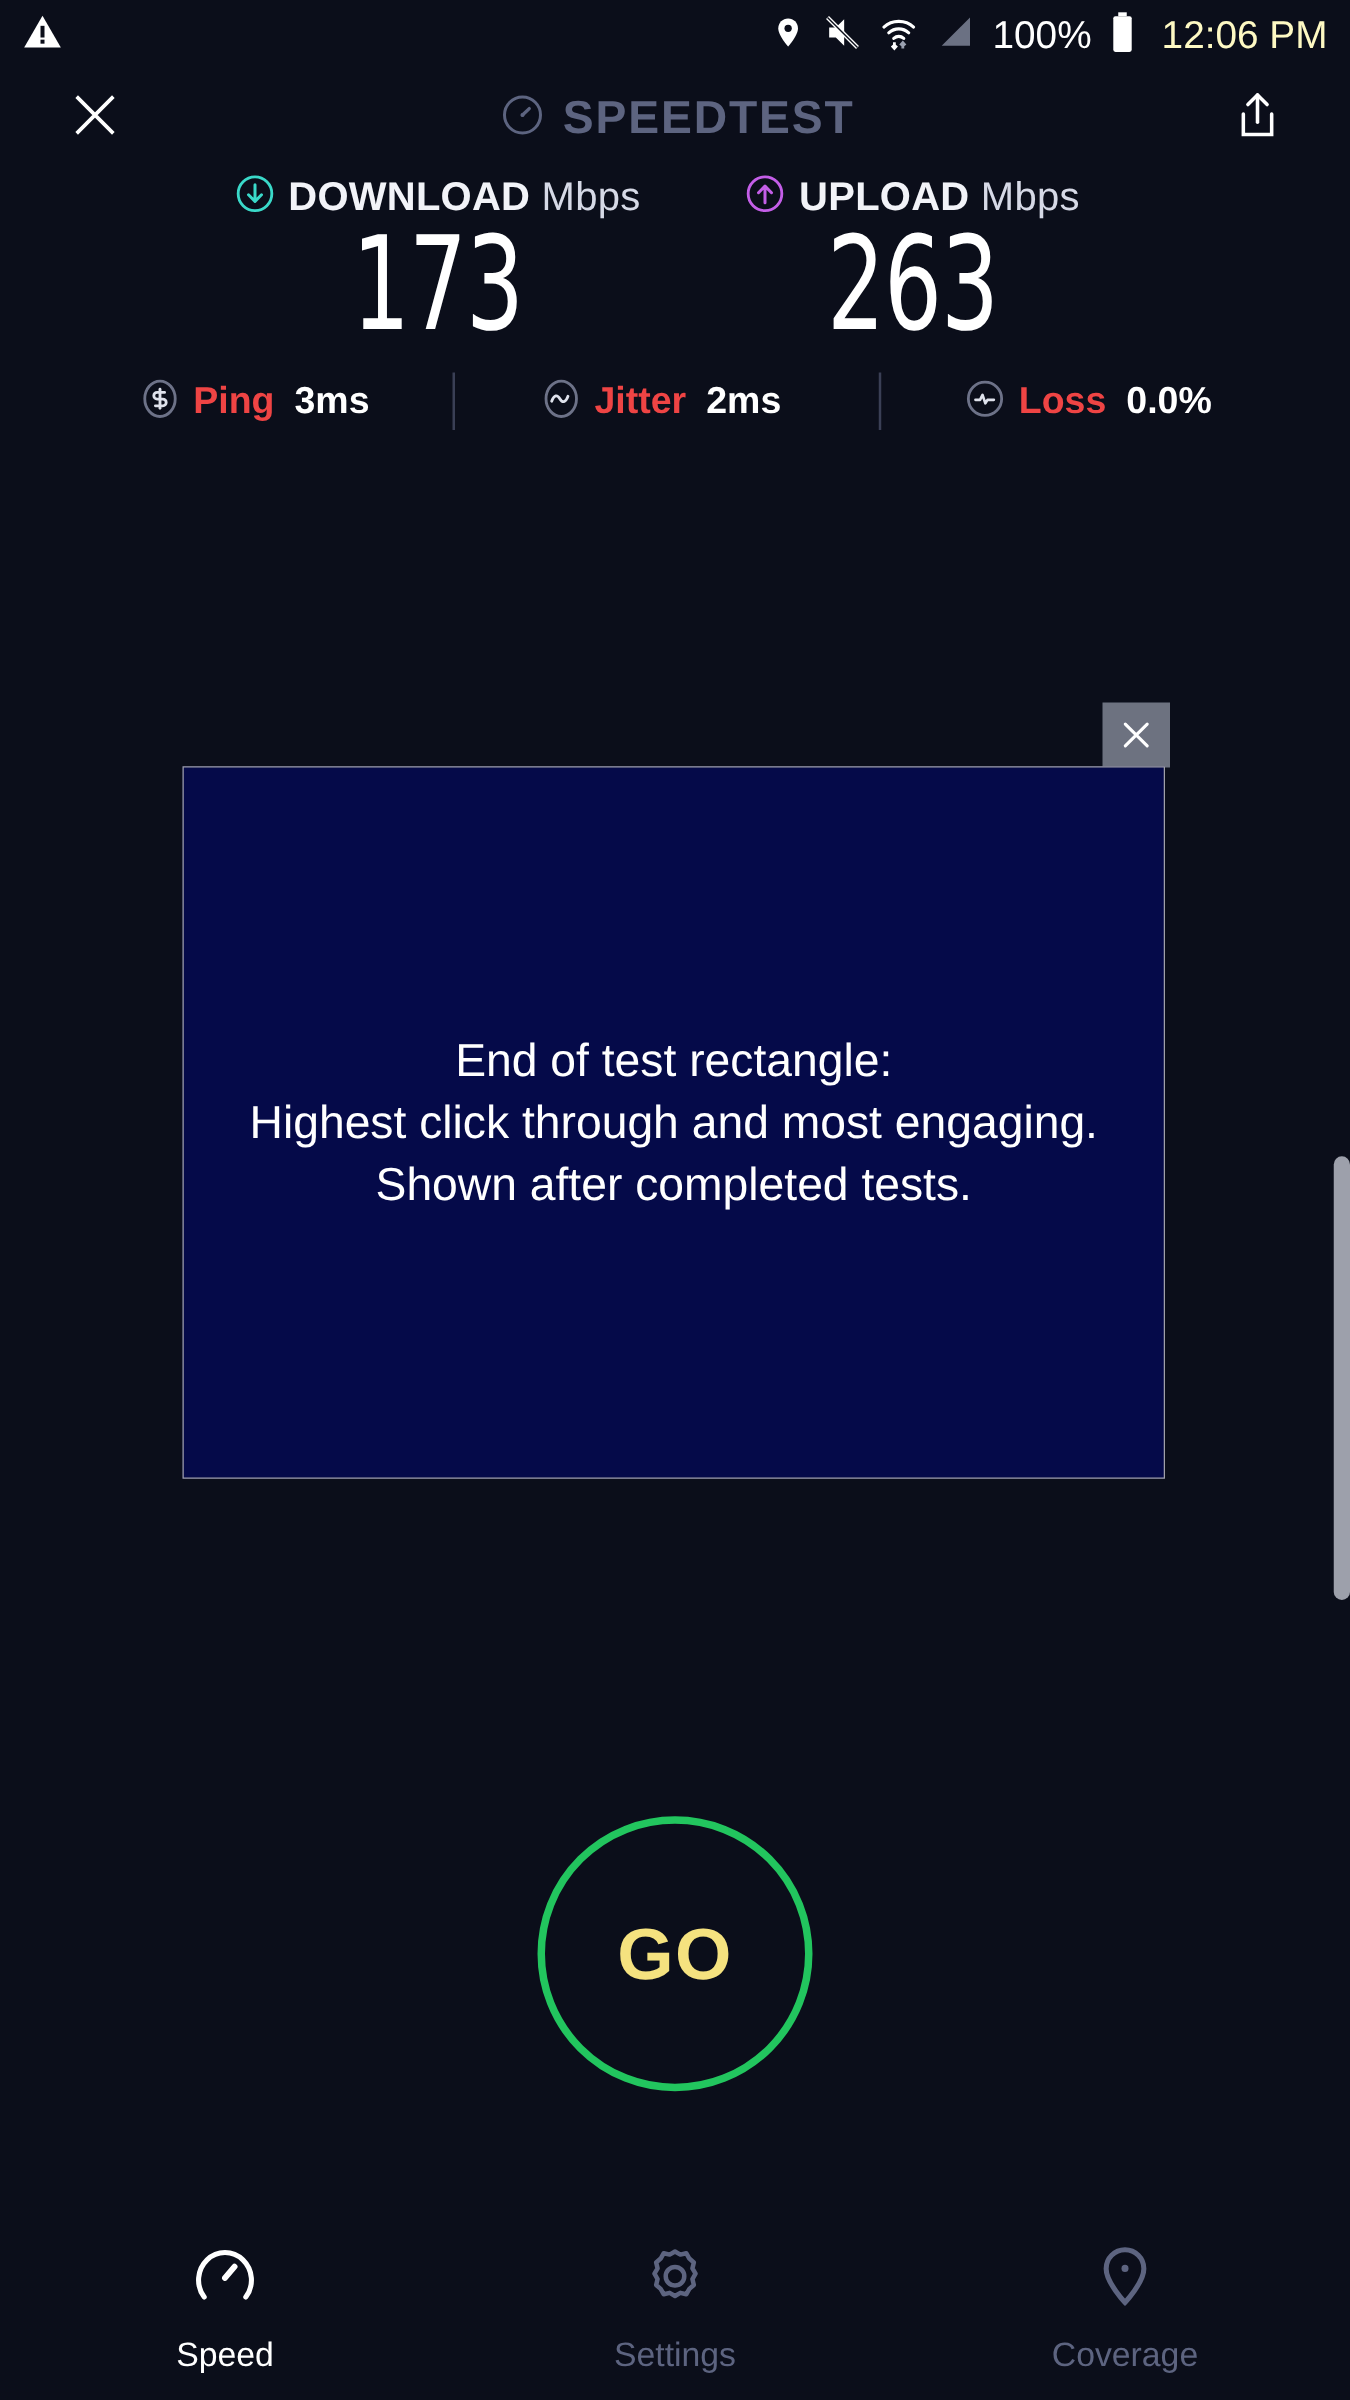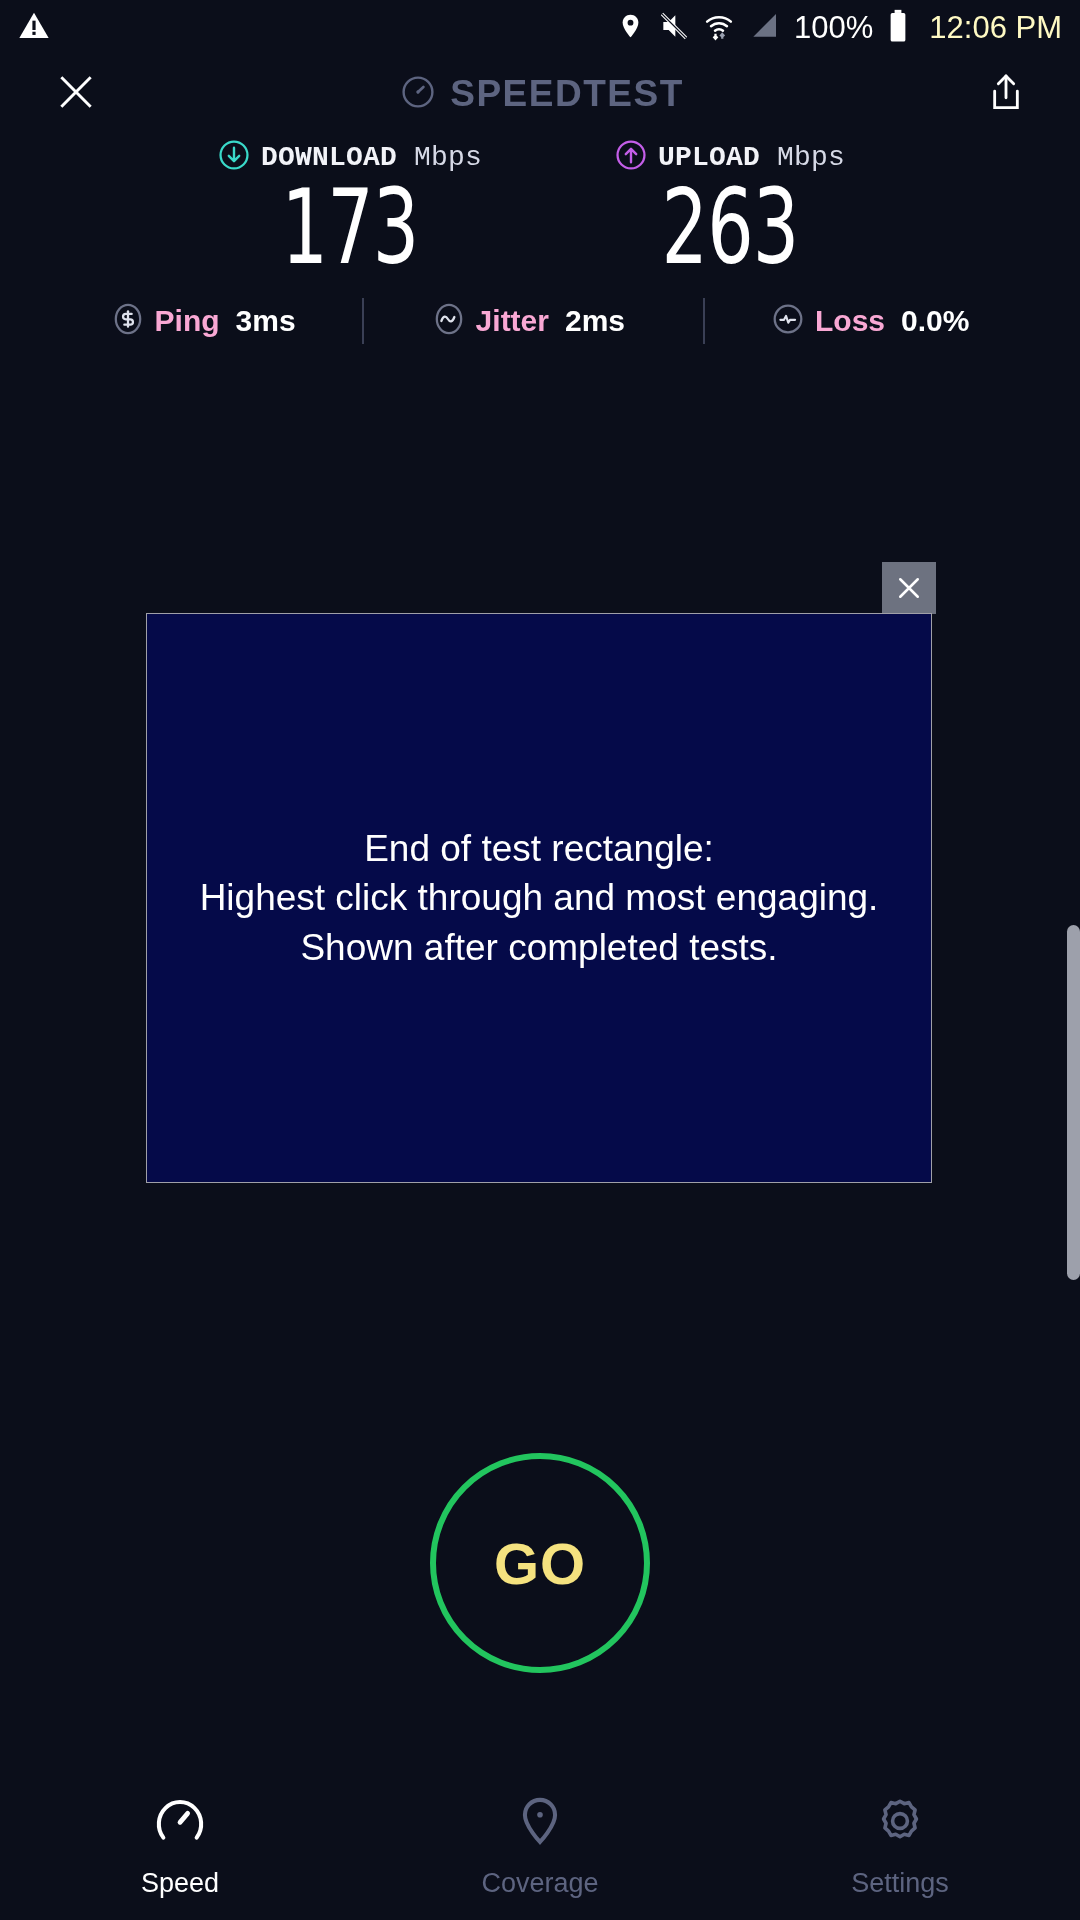--- a/index.html
+++ b/index.html
@@ -50,21 +50,21 @@
     display:flex; justify-content:center; align-items:flex-start;
     gap:0px;
   }
   .metric-col { width:380px; text-align:center; }
   .metric-col.left { margin-right:0px; }
   .metric-head {
     display:flex; align-items:center; justify-content:center; gap:11px;
     height:38px;
   }
   .metric-label {
-    color:#f2f3f8; font-size:28px; font-weight:600; letter-spacing:0.2px;font-family:Liberation Mono, monospace;
+    color:#f2f3f8; font-size:32px; font-weight:600; letter-spacing:0.2px;
   }
   .metric-label .unit { font-weight:400; color:#d6d9e6; }
   .metric-value {
     color:#ffffff;
     font-size:104px;
     font-weight:300;
     line-height:1.02;
     letter-spacing:-1px;
     margin-top:-2px;
     font-family:"DejaVu Sans Condensed","Liberation Sans", sans-serif;
@@ -72,21 +72,21 @@
   }
 
   
   .pjl {
     position:absolute; top:298px; left:0; width:1080px;
     display:flex; align-items:center; justify-content:center;
   }
   .pjl-item {
     display:flex; align-items:center; gap:10px;
   }
-  .pjl-name { color:#f9a8d4; font-size:30px; font-weight:600; }
+  .pjl-name { color:#ef4444; font-size:30px; font-weight:600; }
   .pjl-val  { color:#ffffff; font-size:30px; font-weight:700; margin-left:6px;}
   .pjl-sep {
     width:2px; height:46px; background:#3a3f55;
   }
   .pjl-gapA { width:66px; }
   .pjl-gapB { width:68px; }
   .pjl-gapC { width:78px; }
   .pjl-gapD { width:66px; }
 
   
@@ -322,32 +322,32 @@
           <path d="M12 12.6 L15.4 8.6" stroke="#ffffff" stroke-width="2.1" stroke-linecap="round"></path>
         </svg>
       </span>
       <span class="nav-label">Speed</span>
     </div>
 
 
     <div class="nav-item">
       <span>
         <svg width="58" height="54" viewBox="0 0 24 24">
+          <path d="M12 3.2 l1.9 1.1 2.1-.5 1.1 1.9 1.6 1.4 -.5 2.1 1.1 1.9 -1.1 1.9 .5 2.1 -1.6 1.4 -1.1 1.9 -2.1-.5 -1.9 1.1 -1.9-1.1 -2.1 .5 -1.1-1.9 -1.6-1.4 .5-2.1 -1.1-1.9 1.1-1.9 -.5-2.1 1.6-1.4 1.1-1.9 2.1 .5z" stroke="#5d6480" stroke-width="1.6" fill="none" stroke-linejoin="round"></path>
+          <circle cx="12" cy="12" r="3.3" stroke="#5d6480" stroke-width="1.6" fill="none"></circle>
+        </svg>
+      </span>
+      <span class="nav-label">Settings</span>
+    </div>
+
+    <div class="nav-item">
+      <span>
+        <svg width="58" height="54" viewBox="0 0 24 24">
           <path d="M12 2.6 c-3.7 0-6.7 3-6.7 6.7 0 4.9 6.7 12 6.7 12 s6.7-7.1 6.7-12 c0-3.7-3-6.7-6.7-6.7z" stroke="#5d6480" stroke-width="1.8" fill="none"></path>
           <circle cx="12" cy="9.2" r="1.25" fill="#5d6480"></circle>
         </svg>
       </span>
       <span class="nav-label">Coverage</span>
     </div>
 
-    <div class="nav-item">
-      <span>
-        <svg width="58" height="54" viewBox="0 0 24 24">
-          <path d="M12 3.2 l1.9 1.1 2.1-.5 1.1 1.9 1.6 1.4 -.5 2.1 1.1 1.9 -1.1 1.9 .5 2.1 -1.6 1.4 -1.1 1.9 -2.1-.5 -1.9 1.1 -1.9-1.1 -2.1 .5 -1.1-1.9 -1.6-1.4 .5-2.1 -1.1-1.9 1.1-1.9 -.5-2.1 1.6-1.4 1.1-1.9 2.1 .5z" stroke="#5d6480" stroke-width="1.6" fill="none" stroke-linejoin="round"></path>
-          <circle cx="12" cy="12" r="3.3" stroke="#5d6480" stroke-width="1.6" fill="none"></circle>
-        </svg>
-      </span>
-      <span class="nav-label">Settings</span>
-    </div>
-
   </div>
 
 </div>
 
 </body></html>

